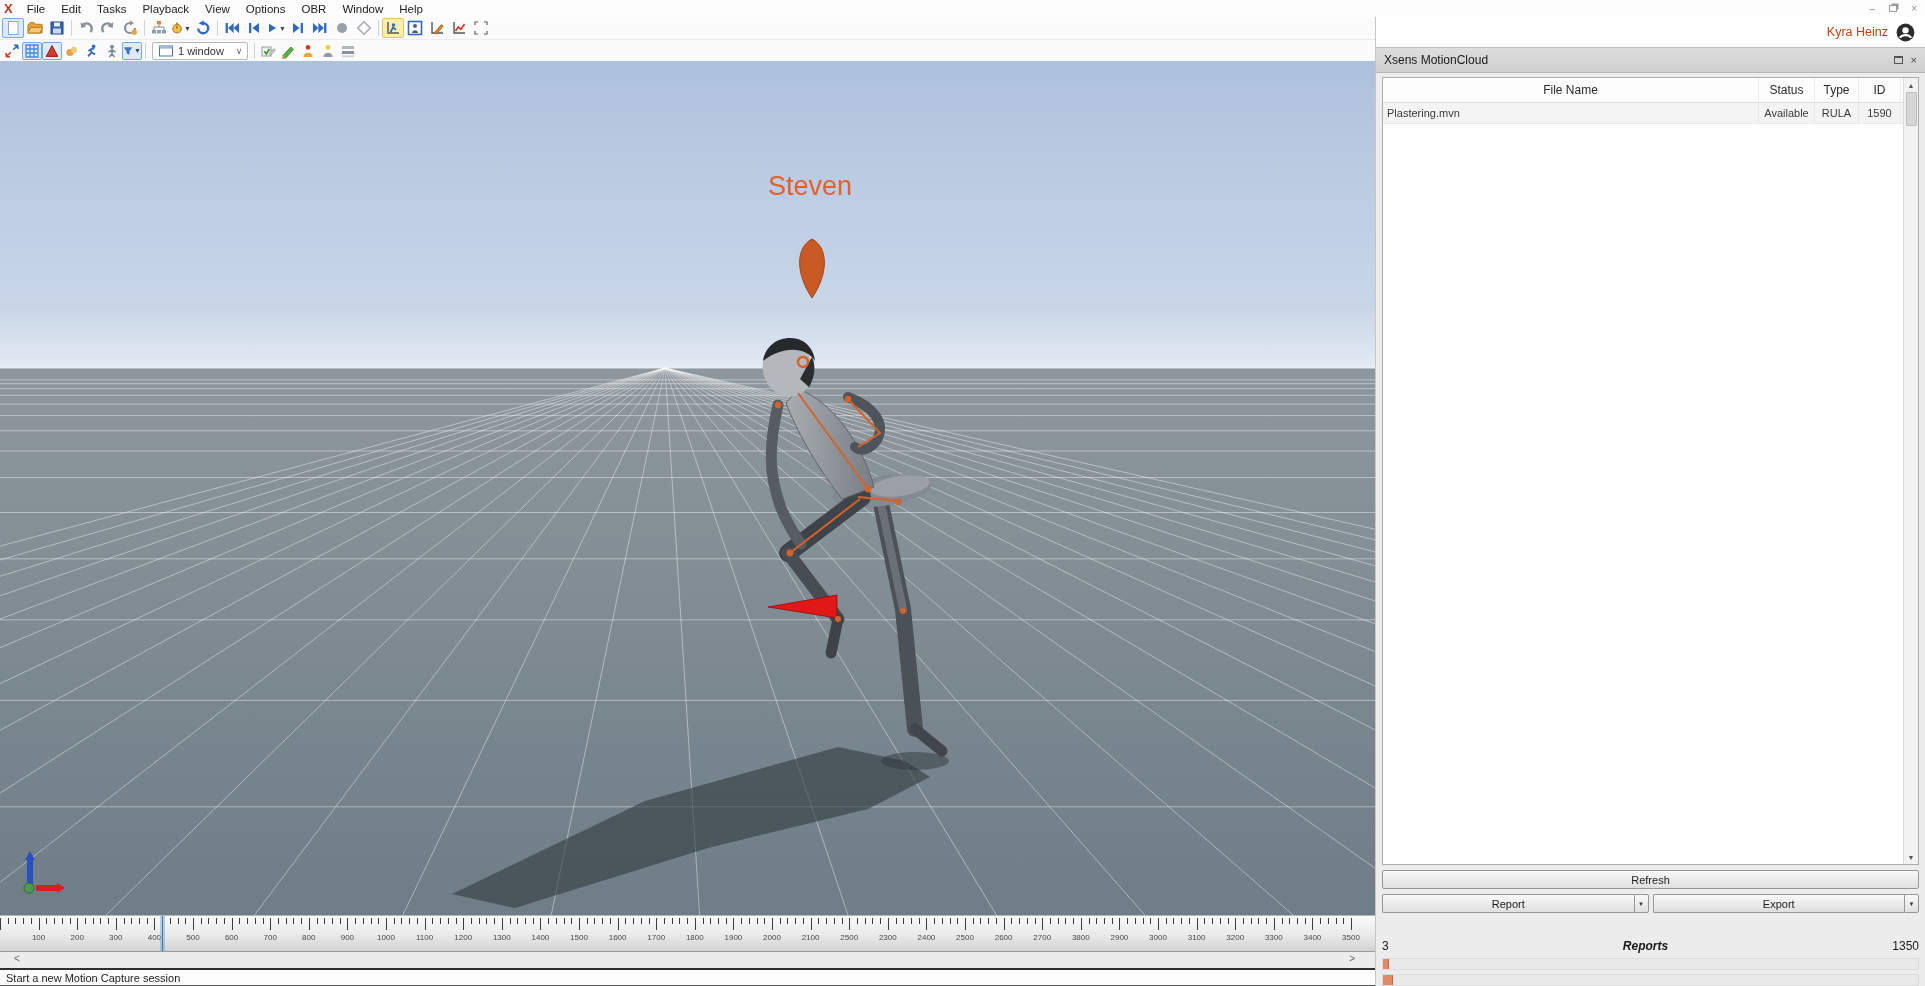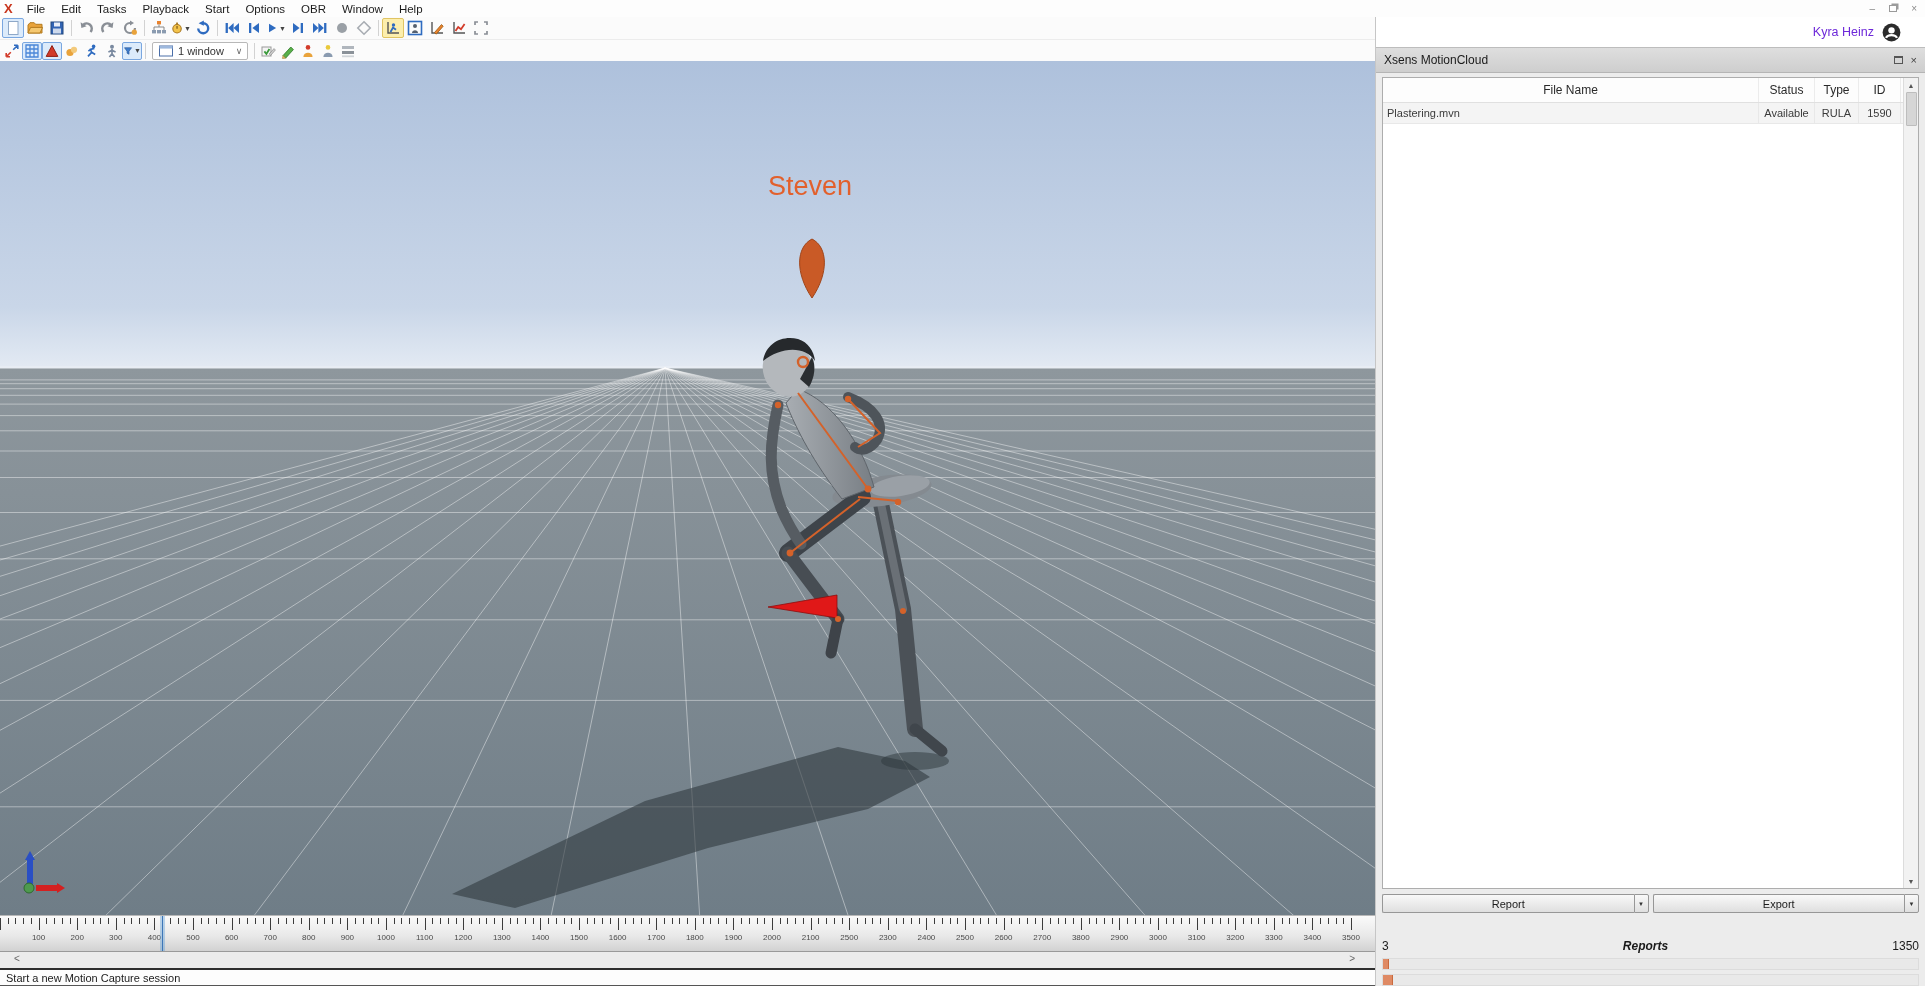--- a/index.html
+++ b/index.html
@@ -56,21 +56,21 @@
   .scrollrow { height:16px; background:#ececec; position:relative; font-size:10px; color:#666; }
   .scrollrow .sl { position:absolute; left:14px; top:1px; }
   .scrollrow .sr { position:absolute; right:20px; top:1px; }
 
   .statusbar { height:18px; background:#fdfdfd; border-top:2px solid #2f2f2f;
     font-size:11px; color:#1c1c1c; display:flex; align-items:center; padding-left:6px;
     border-bottom:1px solid #555; }
 
   
   .userstrip { height:30px; background:#fff; display:flex; align-items:center;
-    justify-content:flex-end; gap:8px; padding-right:24px; font-size:12.5px; color:#6d28d9; }
+    justify-content:flex-end; gap:8px; padding-right:10px; font-size:12.5px; color:#c2410c; }
   .panelheader { height:26px; background:linear-gradient(#dedede,#cecece);
     border-top:1px solid #bdbdbd; border-bottom:1px solid #b5b5b5;
     display:flex; align-items:center; font-size:12px; color:#1a1a1a; padding:0 8px; }
   .panelheader .ph-title { flex:1; }
   .ph-ico { color:#444; font-size:11px; margin-left:8px; cursor:default; }
   .ph-float { width:9px; height:8px; border:1px solid #555; border-top-width:2px; display:inline-block; margin-left:8px; }
   .panelbody { flex:1; background:#ececec; display:flex; flex-direction:column; padding:4px 6px 0 6px; }
 
   .tablewrap { flex:1; background:#404040; border:1px solid #adadad; display:flex; overflow:hidden; }
   .tablemain { flex:1; display:flex; flex-direction:column; }
@@ -115,21 +115,21 @@
 </head>
 <body>
 
 <div class="menubar">
   <span class="logo-x">X</span>
   <div id="menuitems" style="display:flex;">
       <span class="menu-item">File</span>
       <span class="menu-item">Edit</span>
       <span class="menu-item">Tasks</span>
       <span class="menu-item">Playback</span>
-      <span class="menu-item">Start</span>
+      <span class="menu-item">View</span>
       <span class="menu-item">Options</span>
       <span class="menu-item">OBR</span>
       <span class="menu-item">Window</span>
       <span class="menu-item">Help</span>
     </div>
   <div class="win-controls">
     <span>–</span>
     <span class="wc-restore"></span>
     <span>×</span>
   </div>
@@ -761,20 +761,21 @@
             </div>
         </div>
         <div class="vscroll">
           <div class="arr">▲</div>
           <div class="thumb"></div>
           <div class="track"></div>
           <div class="arr">▼</div>
         </div>
       </div>
 
+      <button class="btn refreshbtn">Refresh</button>
 
       <div class="splitrow">
         <div class="splitbtn">
           <button class="btn main">Report</button>
           <button class="btn drop">▼</button>
         </div>
         <div class="splitbtn">
           <button class="btn main">Export</button>
           <button class="btn drop">▼</button>
         </div>

